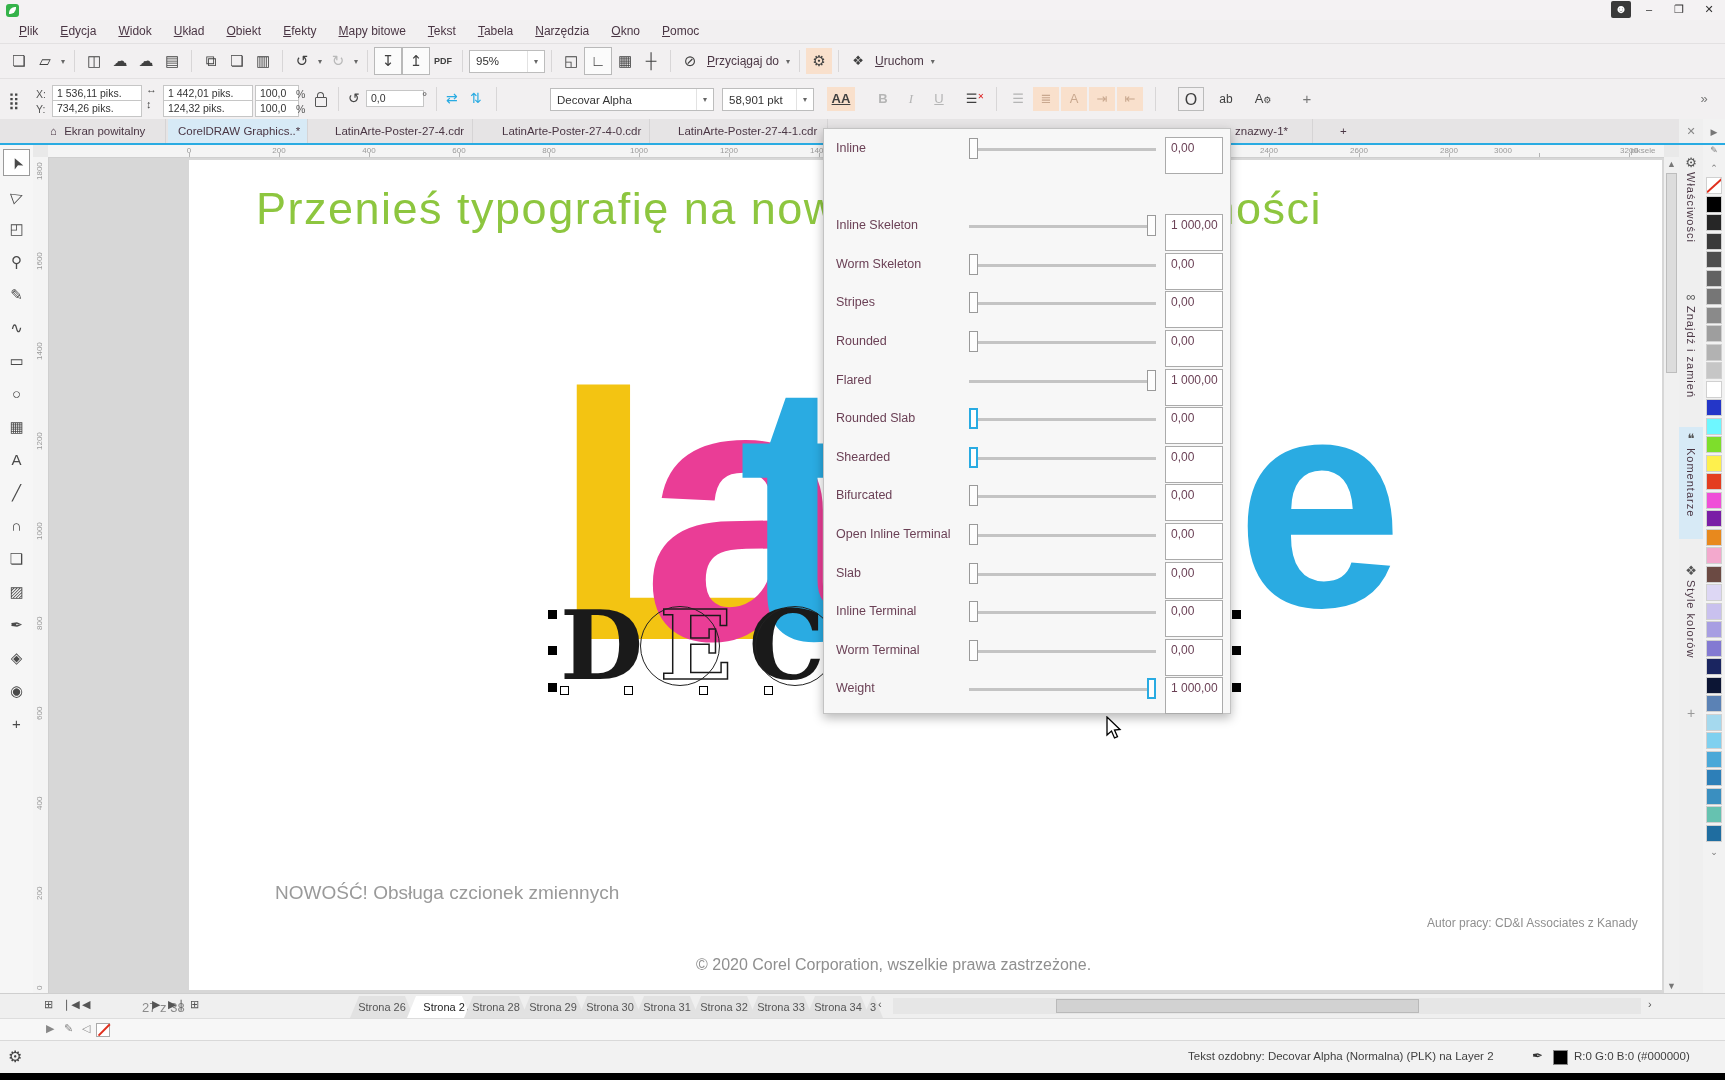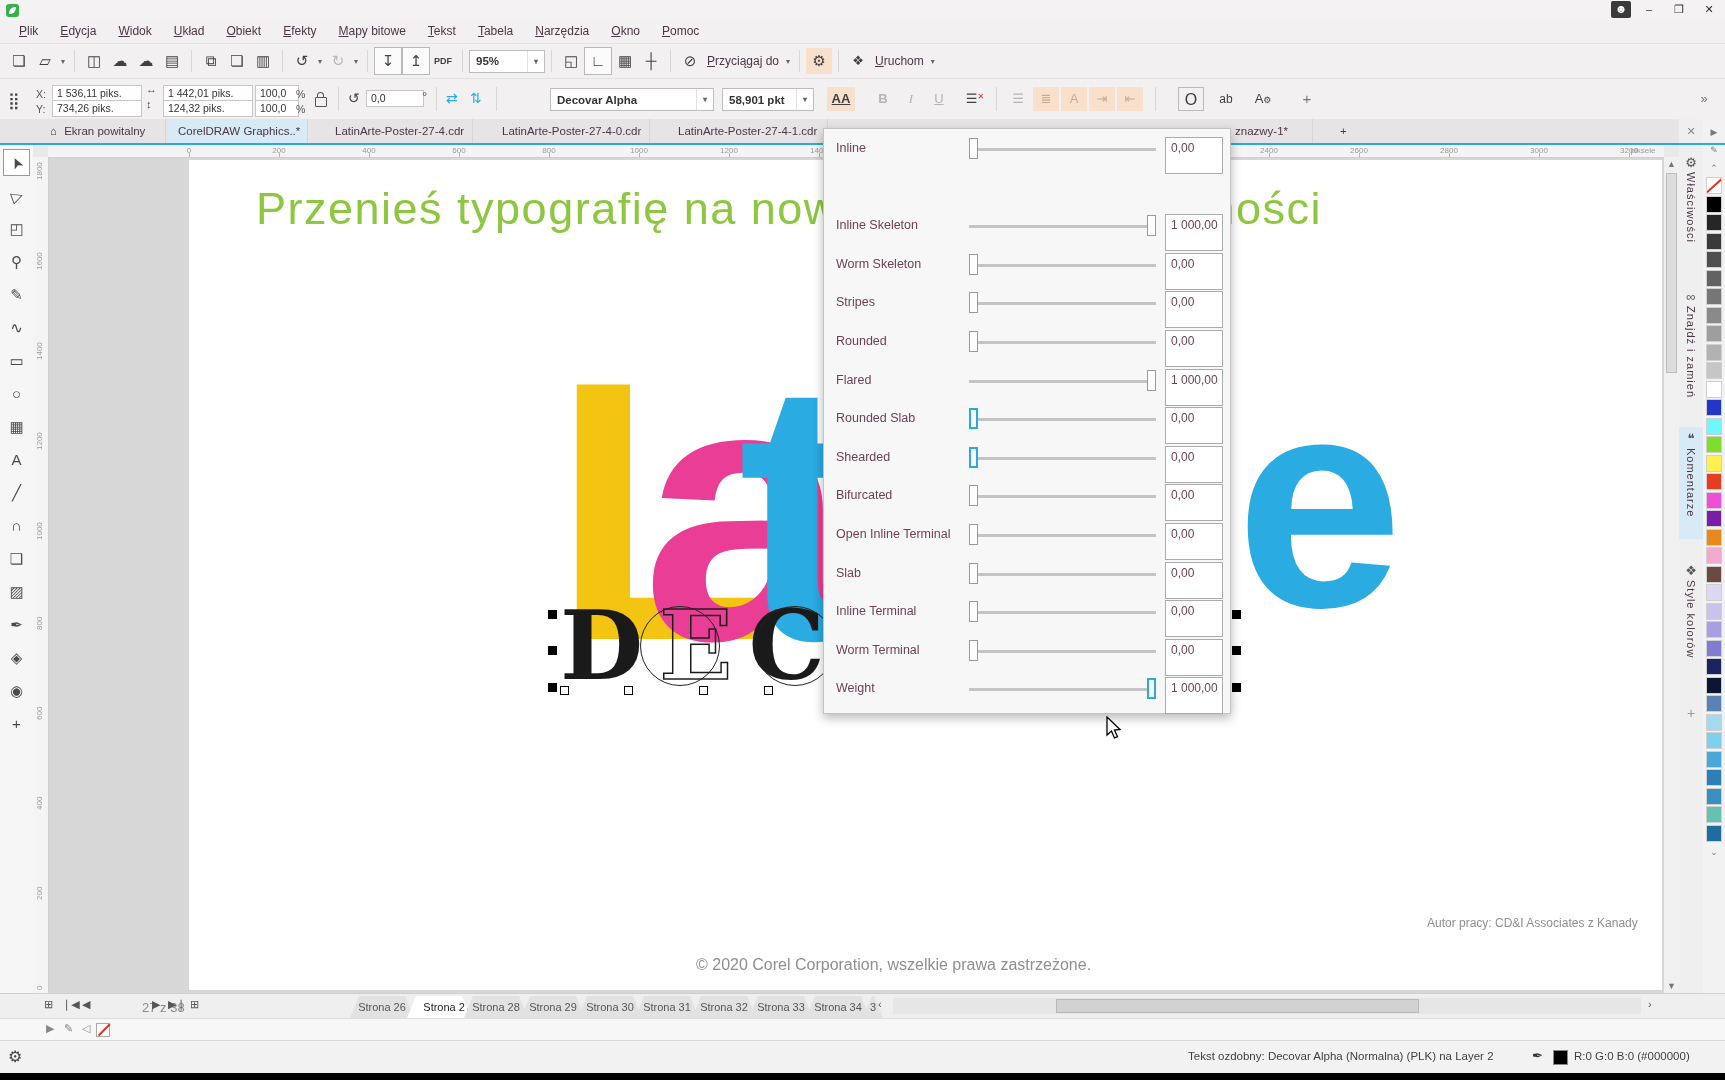--- a/index.html
+++ b/index.html
@@ -21,21 +21,21 @@
   .menu-item::first-letter{text-decoration:underline;}
   
   #toolbar{left:0;top:43px;width:1725px;height:35px;background:#f2f0f1;border-top:1px solid #e3e1e2;display:flex;align-items:center;padding-left:6px;box-sizing:border-box;}
   .tbi{min-width:26px;height:26px;text-align:center;line-height:26px;font-size:15px;color:#414141;flex:0 0 auto;}
   .tbi.boxed{border:1px solid #b9b9b9;background:#fbfbfb;}
   .tbi.dis{color:#b9b9b9;}
   .tbi.hl{background:#f9e0cc;}
   .tbi.small{font-size:9px;font-weight:bold;letter-spacing:0;}
   .tb-arrow{width:10px;font-size:8px;color:#666;text-align:center;flex:0 0 auto;}
   .tb-sep{width:1px;height:22px;background:#d8d6d7;margin:0 6px;flex:0 0 auto;}
-  .combo{height:21px;background:#fff;border:1px solid #bdbdbd;display:flex;align-items:center;font-size:11.5px;color:#333;flex:0 0 auto;font-weight:bold;}
+  .combo{height:21px;background:#fff;border:1px solid #bdbdbd;display:flex;align-items:center;font-size:11.5px;color:#333;flex:0 0 auto;}
   .combo .cval{padding:0 6px;flex:1;}
   .combo .carr{width:16px;text-align:center;font-size:8px;color:#666;border-left:1px solid #e2e2e2;align-self:stretch;line-height:21px;}
   .tb-label{font-size:12px;color:#4a3644;padding:0 4px;}
   .tb-label::first-letter{text-decoration:underline;}
   
   #propbar{left:0;top:78px;width:1725px;height:41px;background:#f2f0f1;border-top:1px solid #e3e1e2;box-sizing:border-box;}
   .fld{position:absolute;background:#fff;border:1px solid #c6c6c6;height:15px;line-height:15px;font-size:10.5px;color:#333;padding:0 4px;white-space:nowrap;overflow:hidden;}
   .plabel{position:absolute;font-size:10.5px;color:#555;}
   .picon{position:absolute;font-size:14px;color:#444;}
   .picon.cyan{color:#29abe2;}
@@ -284,21 +284,21 @@
     <span class="hrl" style="left: 1041px;">2000</span>
     <span class="hrt" style="left: 1041px;"></span>
     <span class="hrl" style="left: 1131px;">2200</span>
     <span class="hrt" style="left: 1131px;"></span>
     <span class="hrl" style="left: 1221px;">2400</span>
     <span class="hrt" style="left: 1221px;"></span>
     <span class="hrl" style="left: 1311px;">2600</span>
     <span class="hrt" style="left: 1311px;"></span>
     <span class="hrl" style="left: 1401px;">2800</span>
     <span class="hrt" style="left: 1401px;"></span>
-    <span class="hrl" style="left: 1491px; text-align: right;">3000</span>
+    <span class="hrl" style="left: 1455px; text-align: right;">3000</span>
     <span class="hrt" style="left: 1491px;"></span>
     <span class="hrl" style="left: 1581px;">3200</span>
     <span class="hrt" style="left: 1581px;"></span>
     <span class="hrl" style="left: 1595px;">piksele</span>
   </div>
 <div id="vruler" class="abs">
     <span class="vrl" style="top: 23px;">1800</span>
     <span class="vrl" style="top: 113px;">1600</span>
     <span class="vrl" style="top: 203px;">1400</span>
     <span class="vrl" style="top: 293px;">1200</span>
@@ -350,20 +350,21 @@
       <div class="handle" style="left: 1184px; top: 453px;"></div>
       <div class="handle" style="left: 1184px; top: 489px;"></div>
       <div class="handle" style="left: 1184px; top: 526px;"></div>
       <div class="node" style="left: 512px; top: 529px;"></div>
       <div class="node" style="left: 576px; top: 529px;"></div>
       <div class="node" style="left: 651px; top: 529px;"></div>
       <div class="node" style="left: 716px; top: 529px;"></div>
       <div class="node" style="left: 790px; top: 529px;"></div>
       <div class="node" style="left: 854px; top: 529px;"></div>
     </div>
+  <div class="cvtext" style="left:227px;top:725px;font-size:19px;color:#9a9a9a;">NOWOŚĆ! Obsługa czcionek zmiennych</div>
   <div class="cvtext" style="left:1379px;top:759px;font-size:12px;color:#8f8f8f;">Autor pracy: CD&amp;I Associates z Kanady</div>
   <div class="cvtext" style="left:648px;top:799px;font-size:16px;color:#8f8f8f;">© 2020 Corel Corporation, wszelkie prawa zastrzeżone.</div>
 </div>
 
 <div id="vf-panel" class="abs">
     <div class="vf-row" style="top: 1px;">
       <div class="vf-label">Inline</div>
       <div class="vf-track"></div>
       <div class="vf-thumb" style="left: 145px;"></div>
       <div class="vf-value">0,00</div>

